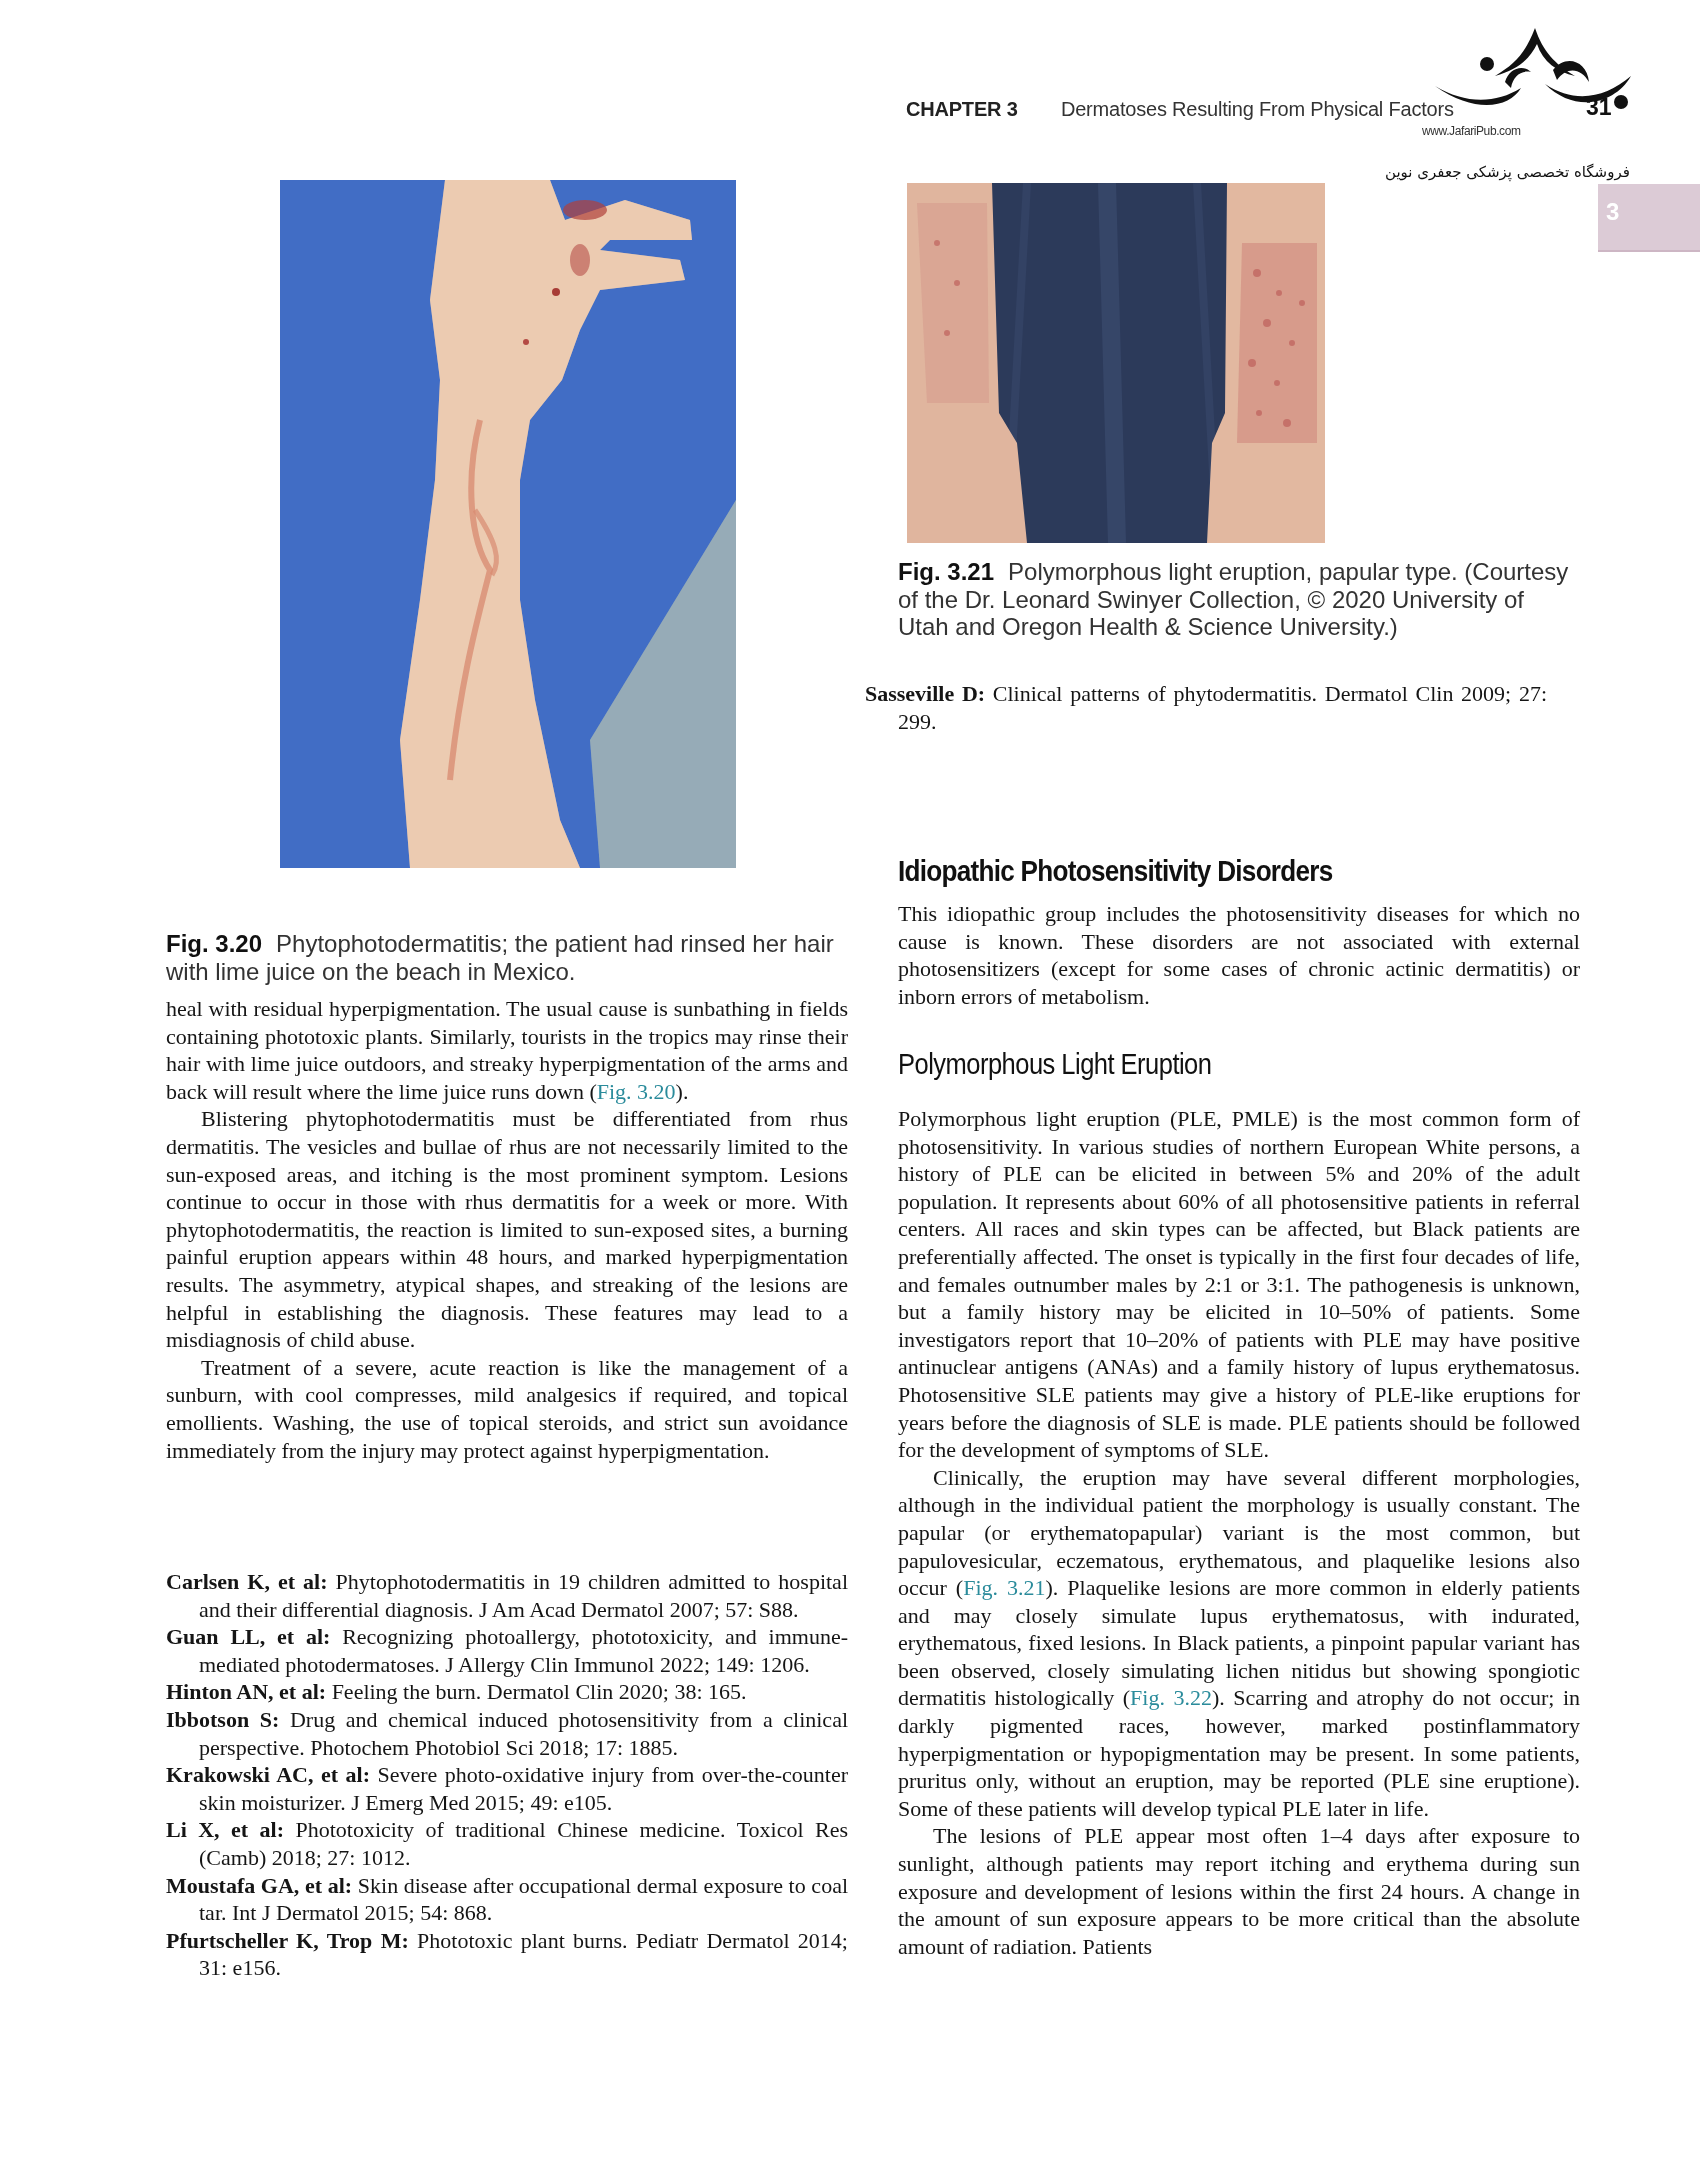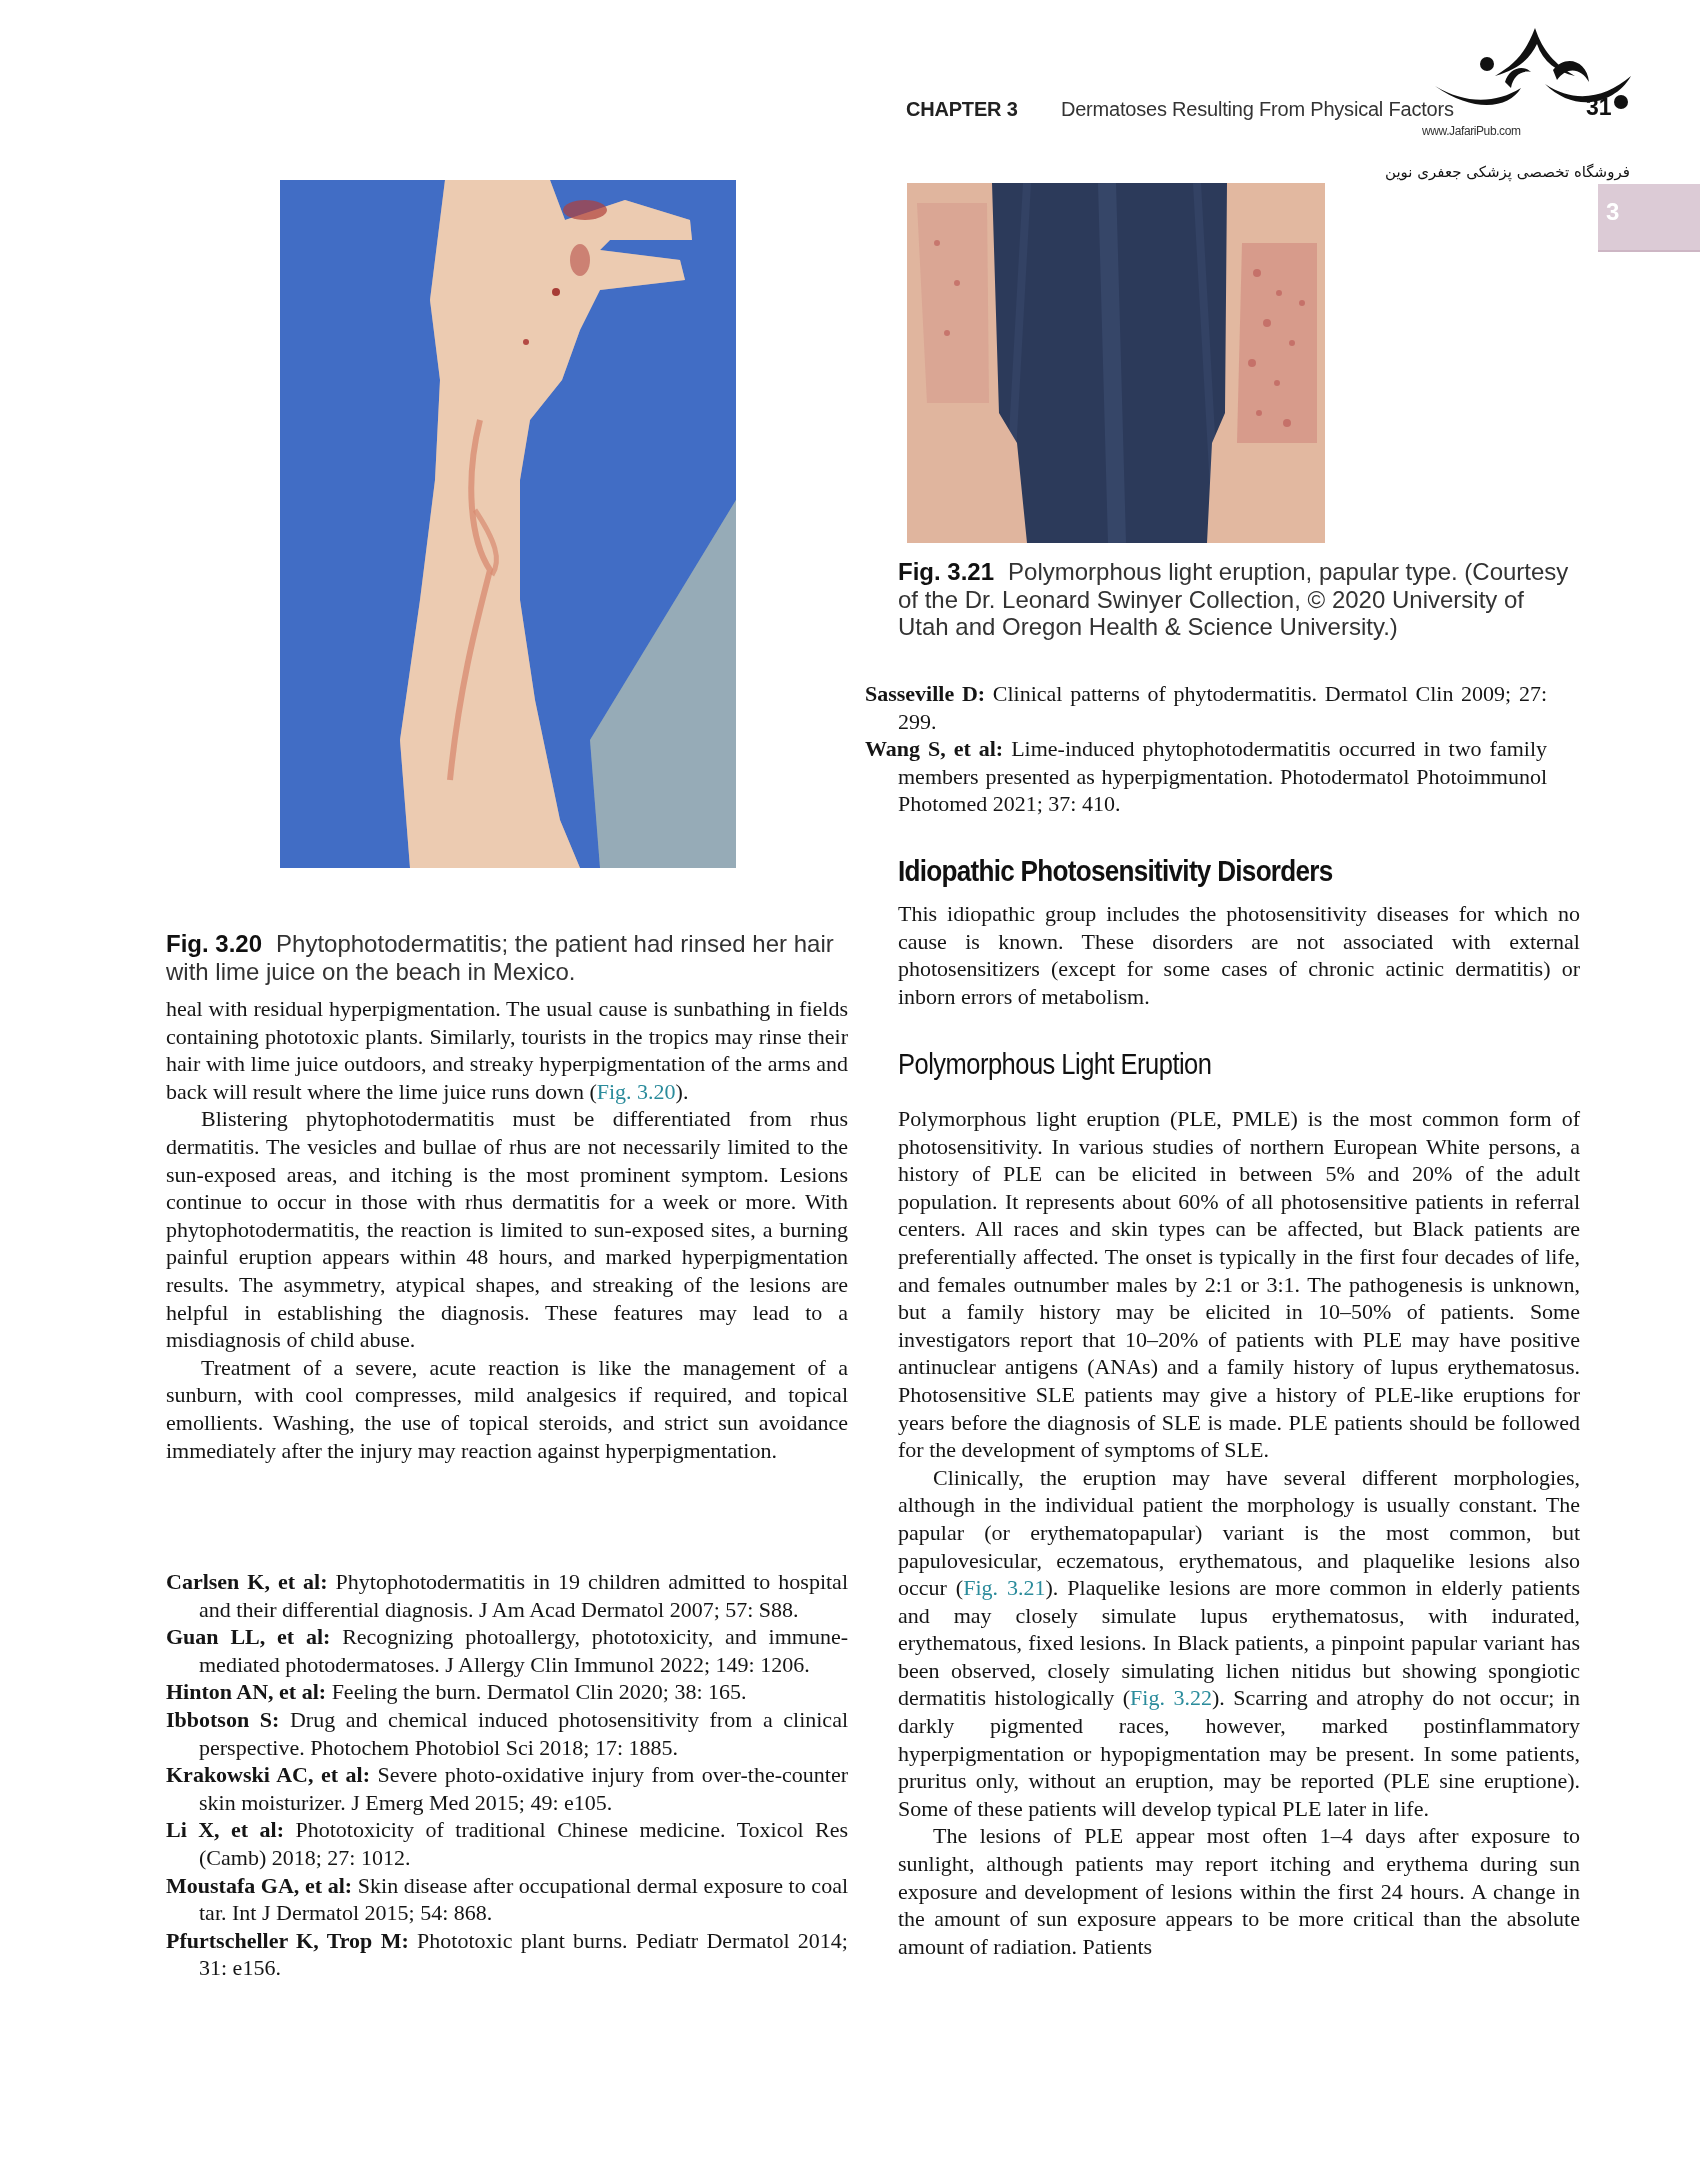--- a/index.html
+++ b/index.html
@@ -162,37 +162,36 @@
 <div class="abs caption cap20">
   <b>Fig. 3.20</b><span>Phytophotodermatitis; the patient had rinsed her hair with lime juice on the beach in Mexico.</span>
 </div>
 <div class="abs caption cap21">
   <b>Fig. 3.21</b><span>Polymorphous light eruption, papular type. (Courtesy of the Dr. Leonard Swinyer Collection, © 2020 University of Utah and Oregon Health &amp; Science University.)</span>
 </div>
 
 <div class="abs col col-left">
   <p><span>heal with residual hyperpigmentation. The usual cause is sunbathing in fields containing phototoxic plants. Similarly, tourists in the tropics may rinse their hair with lime juice outdoors, and streaky hyperpigmentation of the arms and back will result where the lime juice runs down (</span><a class="link">Fig. 3.20</a><span>).</span></p>
   <p class="indent">Blistering phytophotodermatitis must be differentiated from rhus dermatitis. The vesicles and bullae of rhus are not necessarily limited to the sun-exposed areas, and itching is the most prominent symptom. Lesions continue to occur in those with rhus dermatitis for a week or more. With phytophotodermatitis, the reaction is limited to sun-exposed sites, a burning painful eruption appears within 48 hours, and marked hyperpigmentation results. The asymmetry, atypical shapes, and streaking of the lesions are helpful in establishing the diagnosis. These features may lead to a misdiagnosis of child abuse.</p>
-  <p class="indent">Treatment of a severe, acute reaction is like the management of a sunburn, with cool compresses, mild analgesics if required, and topical emollients. Washing, the use of topical steroids, and strict sun avoidance immediately after the injury may reaction against hyperpigmentation.</p>
+  <p class="indent">Treatment of a severe, acute reaction is like the management of a sunburn, with cool compresses, mild analgesics if required, and topical emollients. Washing, the use of topical steroids, and strict sun avoidance immediately from the injury may protect against hyperpigmentation.</p>
 </div>
 
 <div class="abs refs refs-left">
   <p class="ref"><b>Carlsen K, et al:</b> <span>Phytophotodermatitis in 19 children admitted to hospital and their differential diagnosis. J Am Acad Dermatol 2007; 57: S88.</span></p>
   <p class="ref"><b>Guan LL, et al:</b> <span>Recognizing photoallergy, phototoxicity, and immune-mediated photodermatoses. J Allergy Clin Immunol 2022; 149: 1206.</span></p>
   <p class="ref"><b>Hinton AN, et al:</b> <span>Feeling the burn. Dermatol Clin 2020; 38: 165.</span></p>
   <p class="ref"><b>Ibbotson S:</b> <span>Drug and chemical induced photosensitivity from a clinical perspective. Photochem Photobiol Sci 2018; 17: 1885.</span></p>
   <p class="ref"><b>Krakowski AC, et al:</b> <span>Severe photo-oxidative injury from over-the-counter skin moisturizer. J Emerg Med 2015; 49: e105.</span></p>
   <p class="ref"><b>Li X, et al:</b> <span>Phototoxicity of traditional Chinese medicine. Toxicol Res (Camb) 2018; 27: 1012.</span></p>
   <p class="ref"><b>Moustafa GA, et al:</b> <span>Skin disease after occupational dermal exposure to coal tar. Int J Dermatol 2015; 54: 868.</span></p>
   <p class="ref"><b>Pfurtscheller K, Trop M:</b> <span>Phototoxic plant burns. Pediatr Dermatol 2014; 31: e156.</span></p>
 </div>
 
 <div class="abs refs refs-right">
   <p class="ref"><b>Sasseville D:</b> <span>Clinical patterns of phytodermatitis. Dermatol Clin 2009; 27: 299.</span></p>
-  <p class="ref"><b>Wang S, et al:</b> <span>Lime-induced phytophotodermatitis occurred in two family members presented as hyperpigmentation. Photodermatol Photoimmunol Photomed 2021; 37: 410.</span></p>
 </div>
 
 <div class="abs h-section">Idiopathic Photosensitivity Disorders</div>
 <div class="abs col intro">
   <p>This idiopathic group includes the photosensitivity diseases for which no cause is known. These disorders are not associated with external photosensitizers (except for some cases of chronic actinic dermatitis) or inborn errors of metabolism.</p>
 </div>
 <div class="abs h-sub">Polymorphous Light Eruption</div>
 
 <div class="abs col col-right">
   <p>Polymorphous light eruption (PLE, PMLE) is the most common form of photosensitivity. In various studies of northern European White persons, a history of PLE can be elicited in between 5% and 20% of the adult population. It represents about 60% of all photosensitive patients in referral centers. All races and skin types can be affected, but Black patients are preferentially affected. The onset is typically in the first four decades of life, and females outnumber males by 2:1 or 3:1. The pathogenesis is unknown, but a family history may be elicited in 10–50% of patients. Some investigators report that 10–20% of patients with PLE may have positive antinuclear antigens (ANAs) and a family history of lupus erythematosus. Photosensitive SLE patients may give a history of PLE-like eruptions for years before the diagnosis of SLE is made. PLE patients should be followed for the development of symptoms of SLE.</p>

